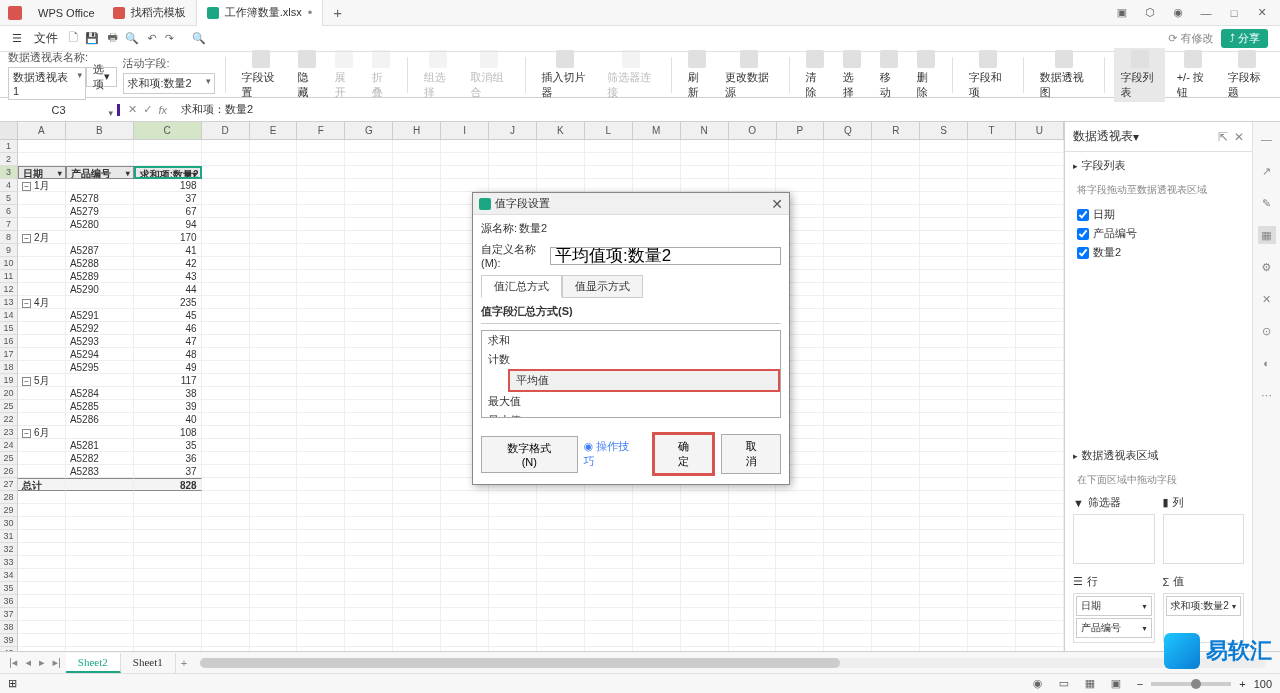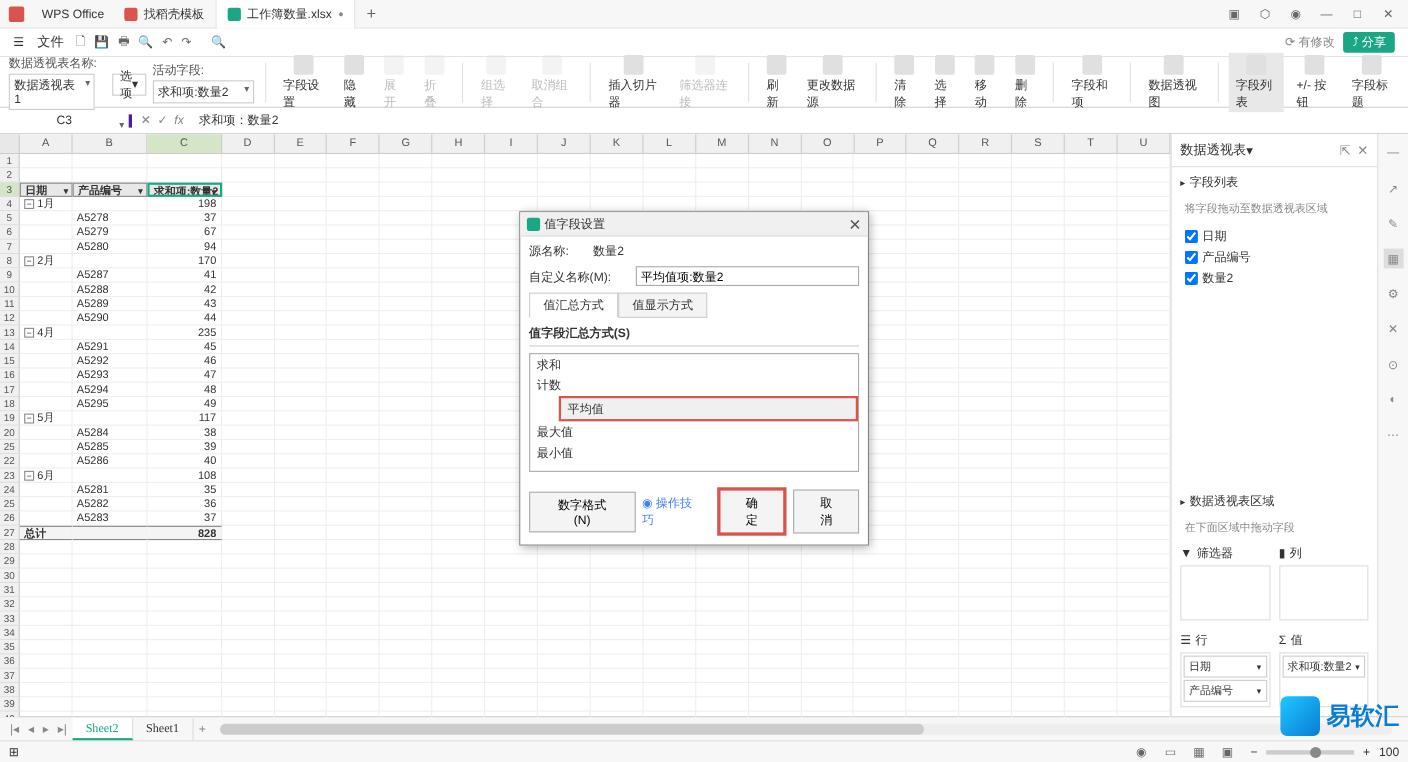--- a/index.html
+++ b/index.html
@@ -107,27 +107,27 @@
 .status-bar { height: 20px; background: #f7f7f7; border-top: 1px solid #e0e0e0; display: flex; align-items: center; padding: 0 8px; gap: 8px; font-size: 11px; }
 .status-bar .spacer { flex: 1; }
 .status-bar .view-btn { width: 18px; height: 14px; cursor: pointer; color: #666; }
 .status-bar .zoom-slider { width: 80px; height: 4px; background: #ccc; position: relative; }
 .status-bar .zoom-slider::after { content: ""; position: absolute; left: 50%; top: -3px; width: 10px; height: 10px; border-radius: 50%; background: #888; }
 .dialog { position: absolute; left: 472px; top: 192px; width: 318px; background: #fff; border: 1px solid #888; box-shadow: 2px 2px 8px rgba(0,0,0,0.3); font-size: 11px; }
 .dialog-title { height: 22px; background: #f0f0f0; display: flex; align-items: center; padding: 0 6px; border-bottom: 1px solid #ddd; }
 .dialog-title .dicon { width: 12px; height: 12px; background: #1ba784; border-radius: 2px; margin-right: 4px; }
 .dialog-title .dclose { margin-left: auto; cursor: pointer; font-size: 14px; color: #555; }
 .dialog-body { padding: 6px 8px; }
-.dialog-row { display: flex; align-items: center; gap: 22px; margin-bottom: 6px; }
-.dialog-row input[type=text] { flex: 1; border: 1px solid #aaa; padding: 2px 4px; font-size: 11px; height: 18px; }
+.dialog-row { display: flex; align-items: center; gap: 2px; margin-bottom: 6px; }
+.dialog-row input[type=text] { flex: 1; border: 1px solid #aaa; padding: 2px 4px; font-size: 17px; height: 18px; }
 .dialog-tabs { display: flex; margin-bottom: 6px; }
 .dialog-tab { padding: 3px 12px; border: 1px solid #ccc; cursor: pointer; background: #f4f4f4; font-size: 11px; }
 .dialog-tab.active { background: #fff; border-bottom: 1px solid #fff; }
 .dialog-section-label { font-weight: bold; margin-bottom: 6px; padding-bottom: 4px; border-bottom: 1px solid #ccc; }
-.dialog-listbox { border: 1px solid #aaa; height: 108px; overflow-y: scroll; }
+.dialog-listbox { border: 1px solid #aaa; height: 88px; overflow-y: scroll; }
 .dialog-listbox .lopt { padding: 2px 6px; cursor: pointer; }
 .dialog-listbox .lopt.highlighted { border: 2px solid #d9534f; background: #f0f0f0; margin-left: 26px; }
 .dialog-buttons { display: flex; gap: 6px; padding: 8px; align-items: center; }
 .dialog-buttons .spacer { flex: 1; }
 .dlg-btn { padding: 4px 18px; border: 1px solid #aaa; background: #f4f4f4; cursor: pointer; font-size: 11px; }
 .dlg-btn.primary-highlight { border: 3px solid #d9534f; }
 .dlg-link { color: #417ff9; cursor: pointer; }
 
 
 .watermark { position: absolute; right: 8px; bottom: 24px; display: flex; align-items: center; gap: 6px; color: #0a7cd5; font-size: 22px; font-weight: bold; pointer-events: none; }
@@ -178,21 +178,21 @@
   <span class="qat" style="margin-left:10px">🔍</span>
   <div class="right-group">
     <span class="status-badge">⟳ <span>有修改</span></span>
     <span class="share-btn">⤴ <span>分享</span></span>
   </div>
 </div>
 
 <div class="ribbon">
   <div class="group">
     <span class="combo-label">数据透视表名称:</span>
-    <div style="display:flex;gap:16px">
+    <div style="display:flex;gap:0">
       <div class="combo">数据透视表1</div>
       <div class="btn-small" style="width:auto;padding:0 6px"><span>选项</span>▾</div>
     </div>
   </div>
   <div class="group">
     <span class="combo-label">活动字段:</span>
     <div class="combo" style="min-width:92px">求和项:数量2</div>
   </div>
   <div class="sep"></div>
   <div class="rbtn">

